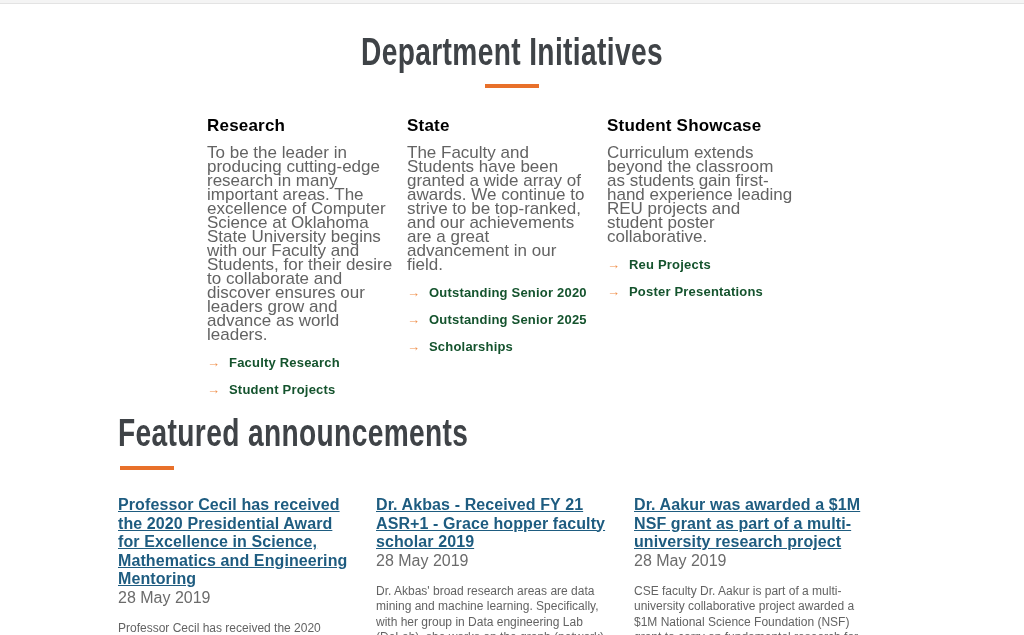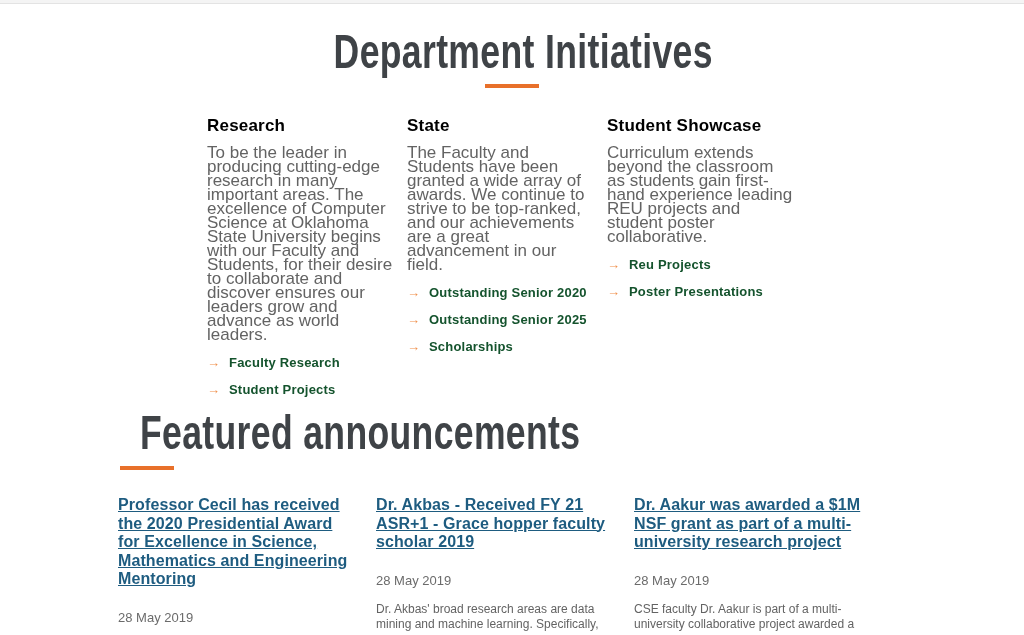--- a/index.html
+++ b/index.html
@@ -11,26 +11,25 @@
     font-family: "Liberation Sans", sans-serif;
   }
   .top-strip {
     height: 4px;
     background: #f4f4f4;
     border-bottom: 1px solid #e3e3e3;
   }
   
   .big-heading {
     margin: 0;
-    font-size: 48px;
+    font-size: 38px;
     font-weight: 700;
     color: #3f4347;
     line-height: 44px;
     white-space: nowrap;
-    padding-left: 22px;
   }
   .condensed {
     display: inline-block;
     transform: scaleX(0.74);
     letter-spacing: 0.5px;
   }
   .condensed.from-left { transform-origin: left center; }
   .accent-bar {
     width: 54px; height: 4px;
     background: #e8702a;
@@ -102,22 +101,22 @@
     display: block;
     font-size: 16px;
     font-weight: 700;
     line-height: 18.5px;
     color: #1e5c80;
     text-decoration: underline;
     cursor: pointer;
     letter-spacing: 0.1px;
   }
   .card-date {
-    margin-top: 21px;
-    font-size: 13px;
+    margin-top: 0;
+    font-size: 16px;
     color: #6b6b6b;
   }
   .card-excerpt {
     margin-top: 14px;
     font-size: 12px;
     line-height: 15.5px;
     color: #636363;
   }
 </style>
 </head>

